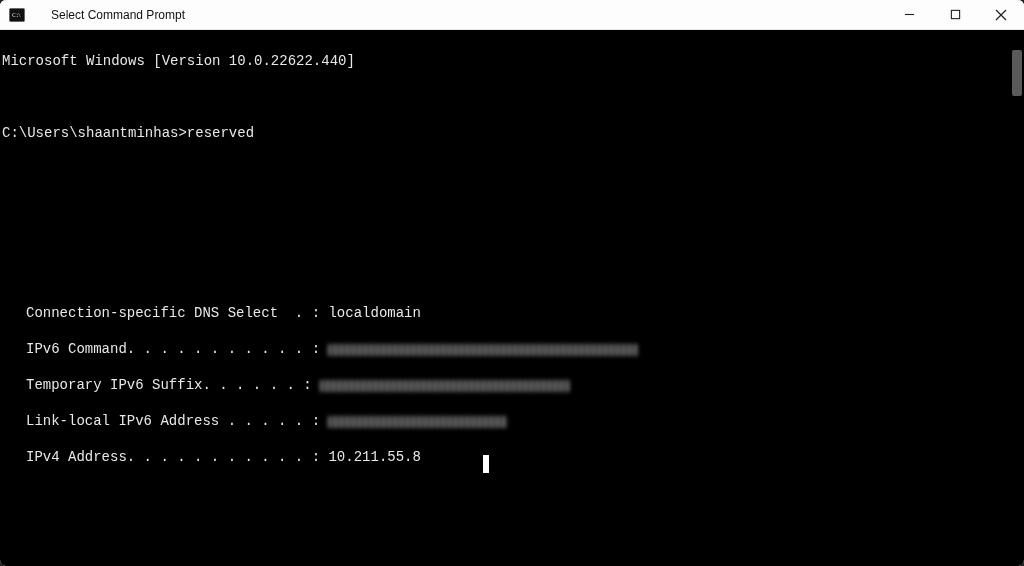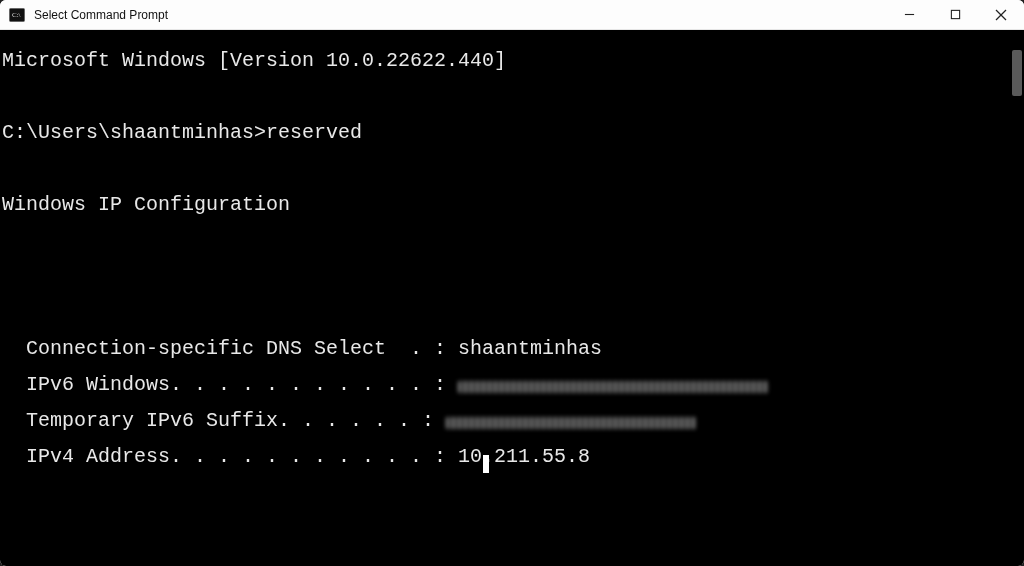--- a/index.html
+++ b/index.html
@@ -19,21 +19,21 @@
     user-select: none;
     border-bottom: 1px solid #e6e6e6;
   }
   .titlebar .icon-box {
     width: 18px; height: 18px;
     margin-left: 8px;
     display: inline-flex; align-items: center; justify-content: center;
   }
   .titlebar .icon-box svg { width: 16px; height: 16px; }
   .titlebar .title {
-    margin-left: 8px;
+    margin-left: 25px;
     font-size: 12px;
     flex: 0 0 auto;
     color: #111;
   }
   .titlebar .spacer { flex: 1 1 auto; }
   .winbtn {
     width: 46px; height: 30px;
     display: inline-flex; align-items: center; justify-content: center;
     color: #222;
   }
@@ -42,21 +42,21 @@
   .client {
     flex: 1 1 auto;
     background: #000;
     position: relative;
     overflow: hidden;
   }
   .terminal {
     position: absolute; inset: 0;
     padding: 4px 2px 0 2px;
     font-family: Consolas, "Courier New", monospace;
-    font-size: 20px;
+    font-size: 14px;
     line-height: 18px;
     color: #e8e8e8;
     white-space: pre;
   }
   .terminal .line { min-height: 18px; }
   .indent { padding-left: 24px; }
   .smudge {
     display: inline-block;
     vertical-align: -3px;
     height: 12px;
@@ -115,27 +115,27 @@
         </svg>
     </span>
   </div>
 
   <div class="client">
     <div class="terminal">
 <div class="line">Microsoft Windows [Version 10.0.22622.440]</div>
 <div class="line">&nbsp;</div>
 <div class="line"><span>C:\Users\shaantminhas&gt;</span><span>reserved</span></div>
 <div class="line">&nbsp;</div>
-<div class="line">Windows IP Configuration</div>
 <div class="line">&nbsp;</div>
 <div class="line">&nbsp;</div>
 <div class="line">&nbsp;</div>
-<div class="line indent"><span>Connection-specific DNS Select  . :</span> <span>shaantminhas</span></div>
-<div class="line indent"><span>IPv6 Windows. . . . . . . . . . . :</span> <span class="smudge" style="width:310px"></span></div>
+<div class="line indent"><span>Connection-specific DNS Select  . :</span> <span>localdomain</span></div>
+<div class="line indent"><span>IPv6 Command. . . . . . . . . . . :</span> <span class="smudge" style="width:310px"></span></div>
 <div class="line indent"><span>Temporary IPv6 Suffix. . . . . . :</span> <span class="smudge" style="width:250px"></span></div>
+<div class="line indent"><span>Link-local IPv6 Address . . . . . :</span> <span class="smudge" style="width:180px"></span></div>
 <div class="line indent"><span>IPv4 Address. . . . . . . . . . . :</span> <span>10.211.55.8</span></div>
 
 
 
 
     </div>
 
     <div class="text-caret"></div>
 
     <div class="vscroll">

